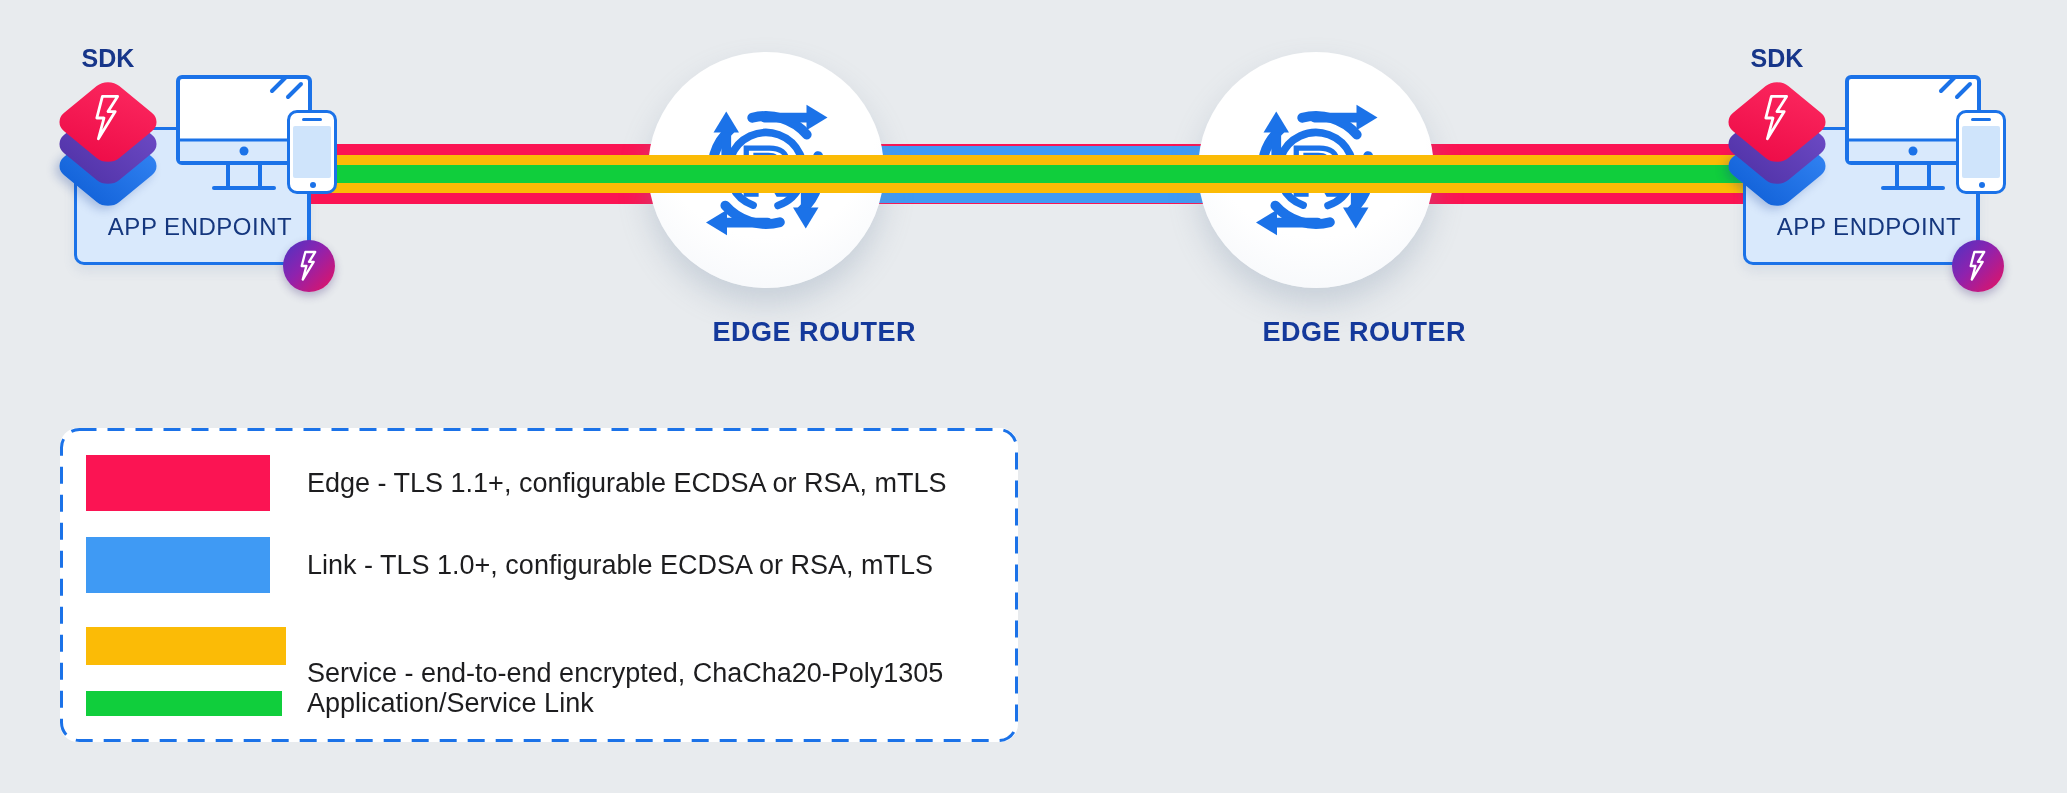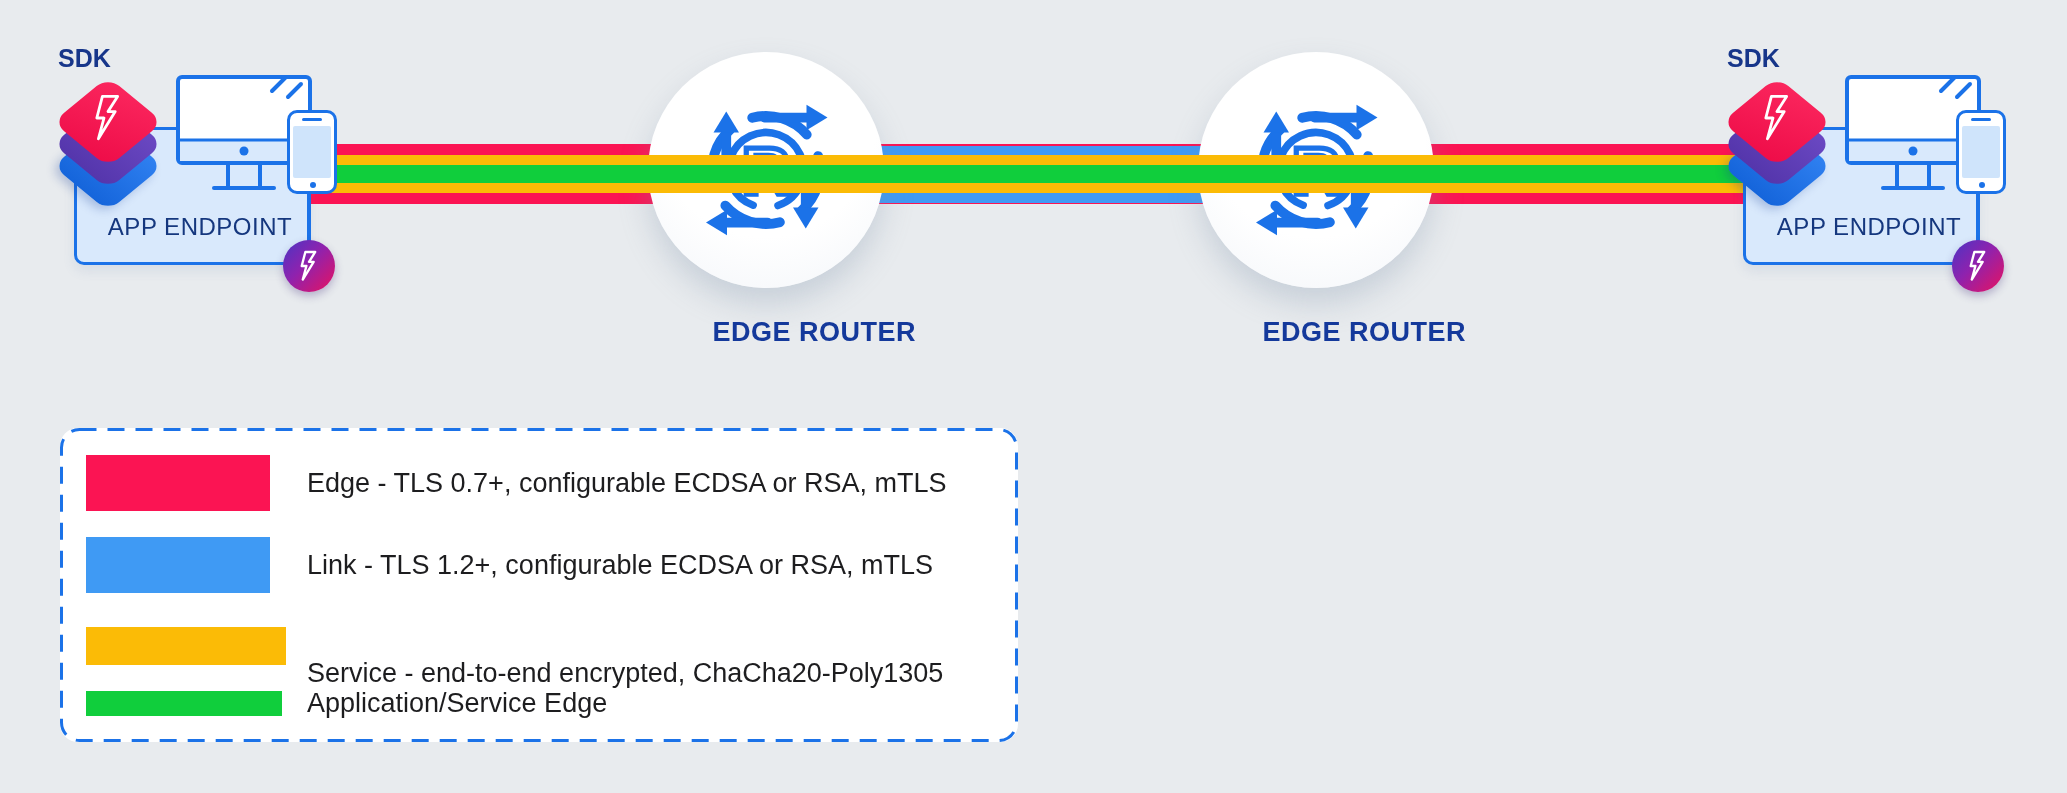--- a/index.html
+++ b/index.html
@@ -16,21 +16,21 @@
   .router-circle{position:absolute;top:52px;width:236px;height:236px;border-radius:50%;
     background:radial-gradient(circle at 50% 32%, #FFFFFF 55%, #F2F5F9 100%);
     box-shadow:0 16px 30px rgba(125,145,170,.30);z-index:2;}
   .router-circle svg{position:absolute;left:43px;top:43px;}
   .router-label{position:absolute;top:317px;width:300px;text-align:right;z-index:4;
     font-size:27px;font-weight:600;color:#14399B;letter-spacing:.5px;}
 
   
   .endpoint{position:absolute;top:0;left:0;width:360px;height:300px;z-index:5;}
   .endpoint.right{left:1669px;}
-  .sdk-label{position:absolute;left:58px;top:44px;width:100px;text-align:left;
+  .sdk-label{position:absolute;left:58px;top:44px;width:100px;text-align:center;
     font-size:25px;font-weight:600;color:#17368A;}
   .ep-box{position:absolute;left:74px;top:127px;width:230px;height:132px;
     background:#D9E9FC;border:3px solid #1B72E8;border-radius:10px;
     box-shadow:0 6px 12px rgba(90,120,170,.12);}
   .ep-label{position:absolute;left:74px;top:213px;width:252px;text-align:center;
     font-size:24px;font-weight:500;color:#15377E;letter-spacing:.5px;}
   .monitor{position:absolute;left:176px;top:75px;}
   .phone{position:absolute;left:287px;top:110px;width:44px;height:78px;background:#FFFFFF;
     border:3px solid #1B72E8;border-radius:10px;}
   .phone .screen{position:absolute;left:3px;top:13px;width:38px;height:52px;background:#CFE4FB;border-radius:2px;}
@@ -185,25 +185,25 @@
         <path d="M36,6 L74,6 L50,44 L68,44 L26,112 L40,60 L22,60 Z" fill="none" stroke="#FFFFFF" stroke-width="9" stroke-linejoin="round"></path>
       </svg>
     </div>
   </div>
 
   <div class="legend">
     <svg class="legend-border" width="958" height="314">
       <rect x="1.5" y="1.5" width="955" height="311" rx="18" fill="none" stroke-width="3" stroke-dasharray="17 11" stroke="#1B72E8"></rect>
     </svg>
     <div class="swatch" style="top: 27px; width: 184px; height: 56px; background: rgb(251, 20, 83);"></div>
-    <div class="legend-label" style="top:40px;">Edge - TLS 0.7+, configurable ECDSA or RSA, mTLS</div>
+    <div class="legend-label" style="top:40px;">Edge - TLS 1.1+, configurable ECDSA or RSA, mTLS</div>
 
     <div class="swatch" style="top: 109px; width: 184px; height: 56px; background: rgb(63, 154, 244);"></div>
-    <div class="legend-label" style="top:122px;">Link - TLS 1.2+, configurable ECDSA or RSA, mTLS</div>
+    <div class="legend-label" style="top:122px;">Link - TLS 1.0+, configurable ECDSA or RSA, mTLS</div>
 
     <div class="swatch" style="top: 199px; width: 200px; height: 38px; background: rgb(251, 187, 6);"></div>
     <div class="legend-label" style="top:203px;margin-top:27px;">Service - end-to-end encrypted, ChaCha20-Poly1305</div>
 
     <div class="swatch" style="top: 263px; width: 196px; height: 25px; background: rgb(16, 206, 60);"></div>
-    <div class="legend-label" style="top:260px;">Application/Service Edge</div>
+    <div class="legend-label" style="top:260px;">Application/Service Link</div>
   </div>
 
 </div>
 
 </body></html>

